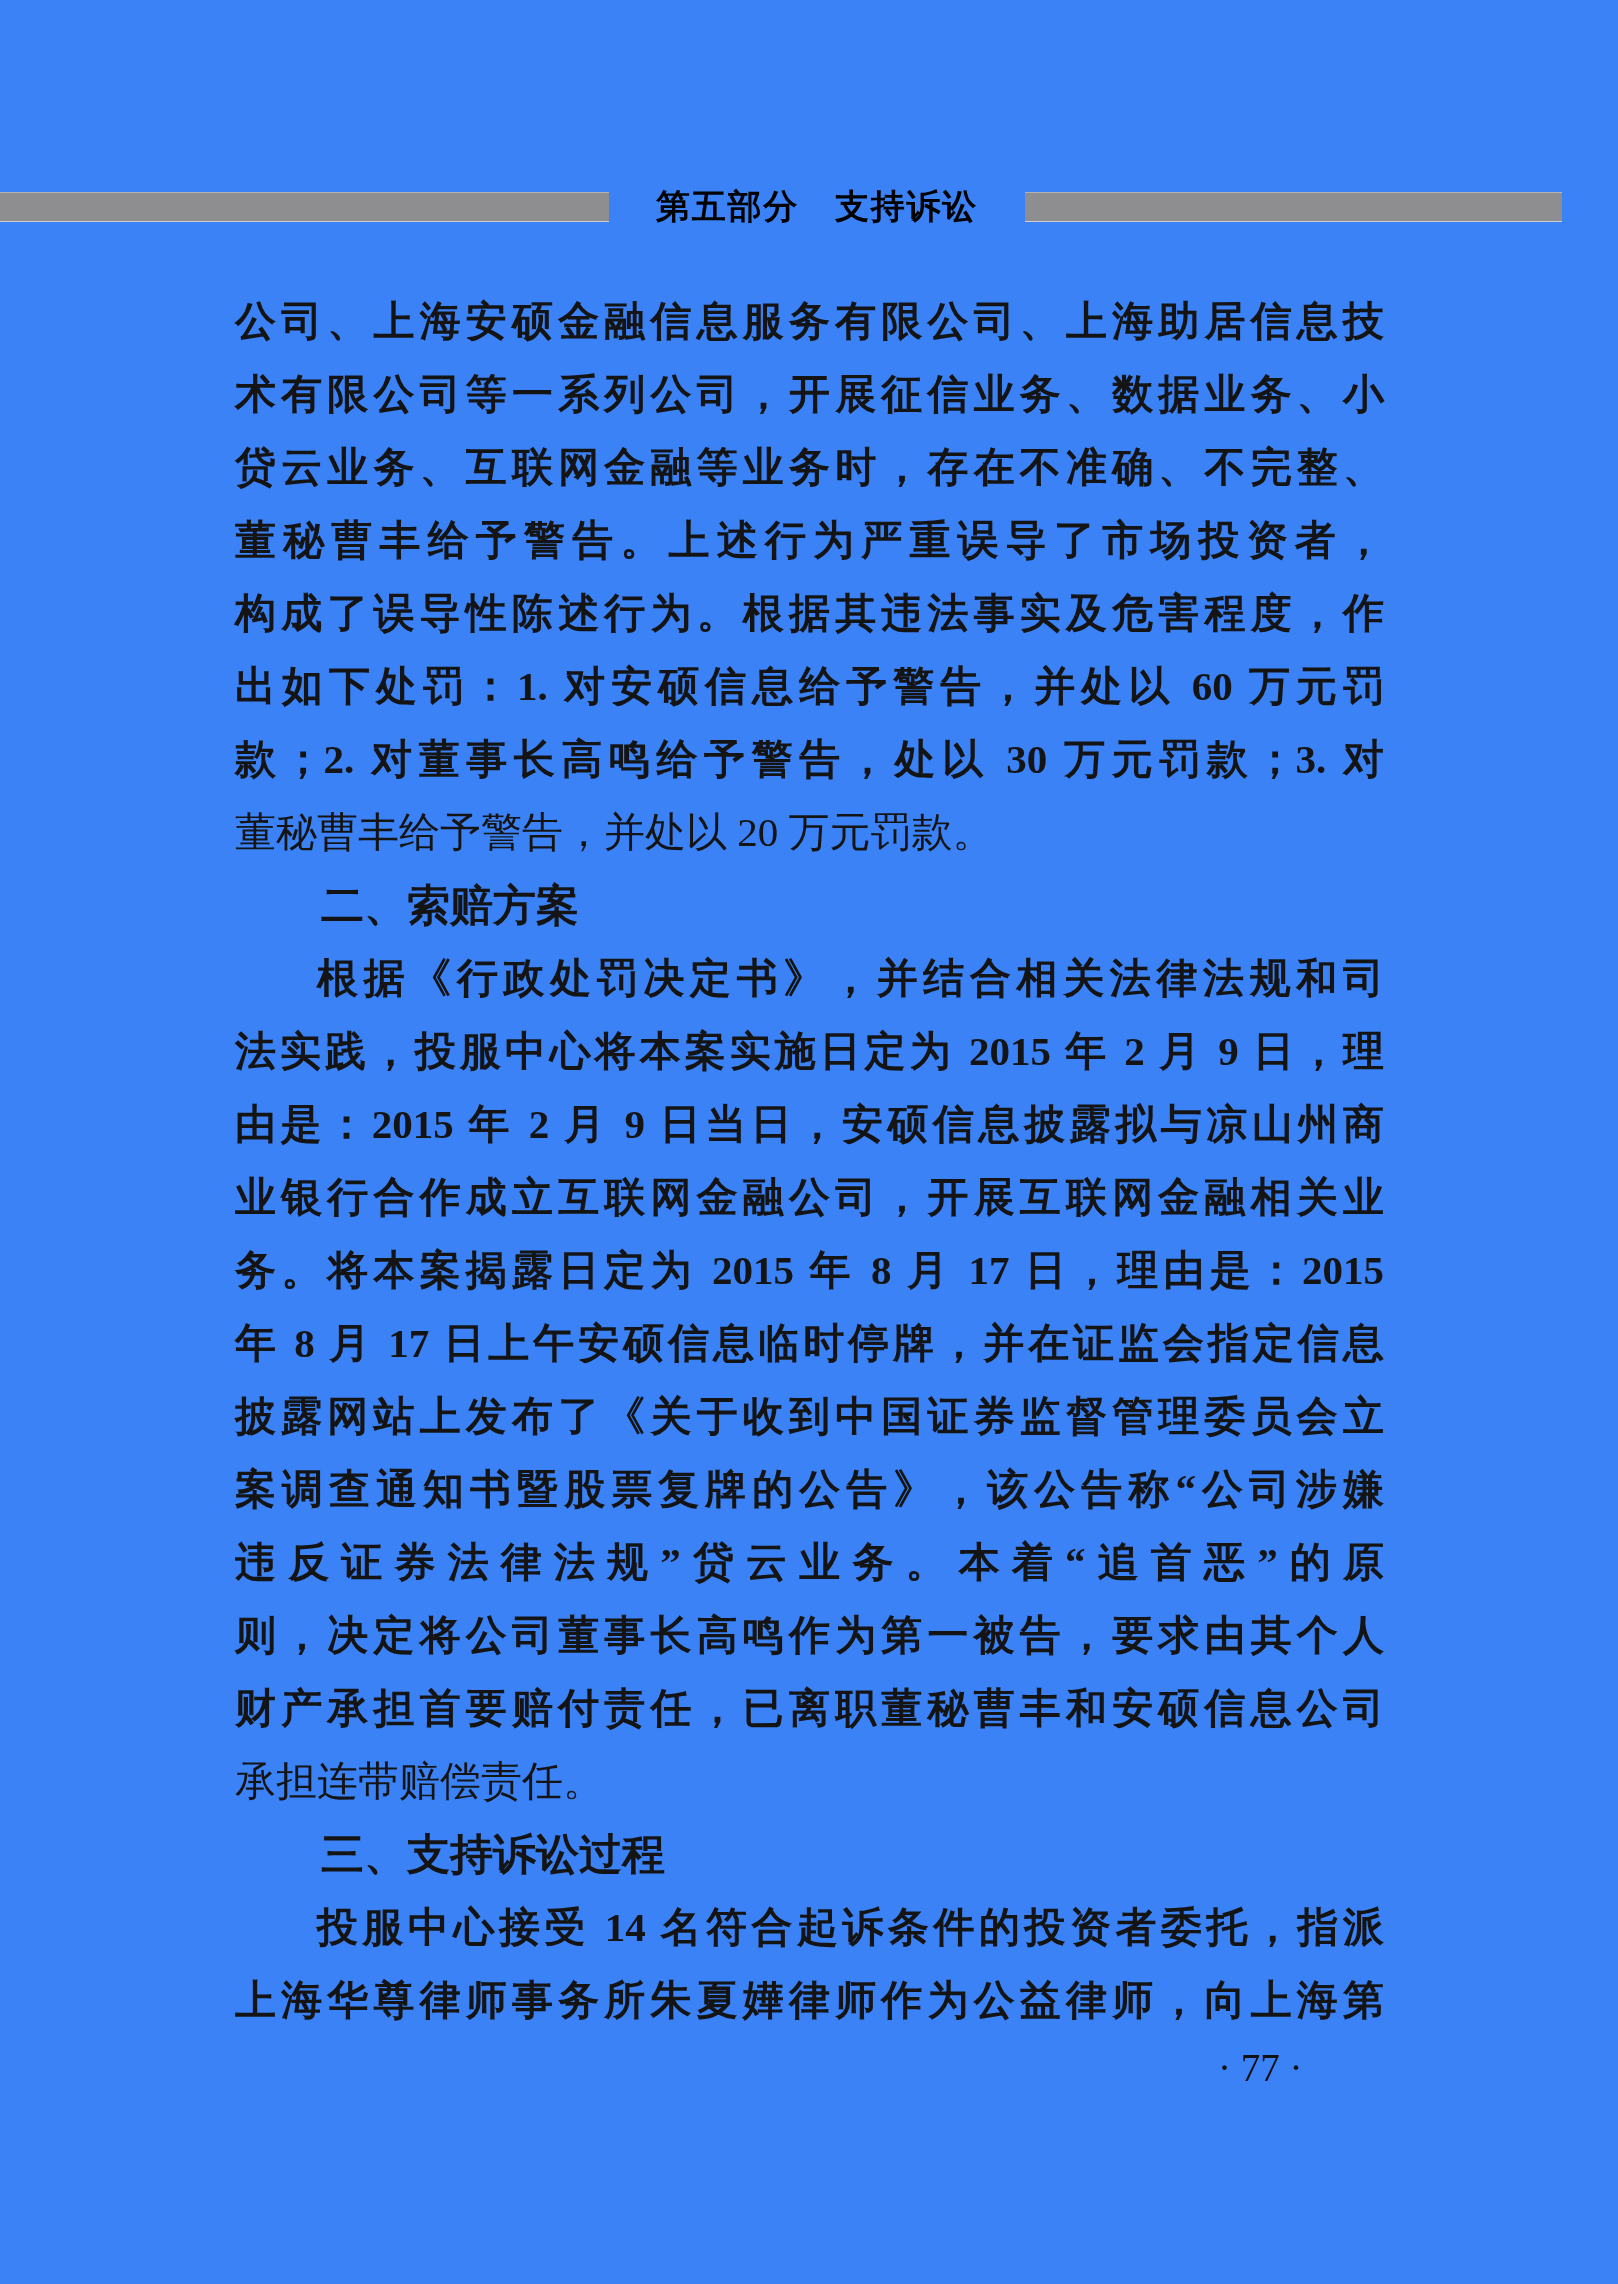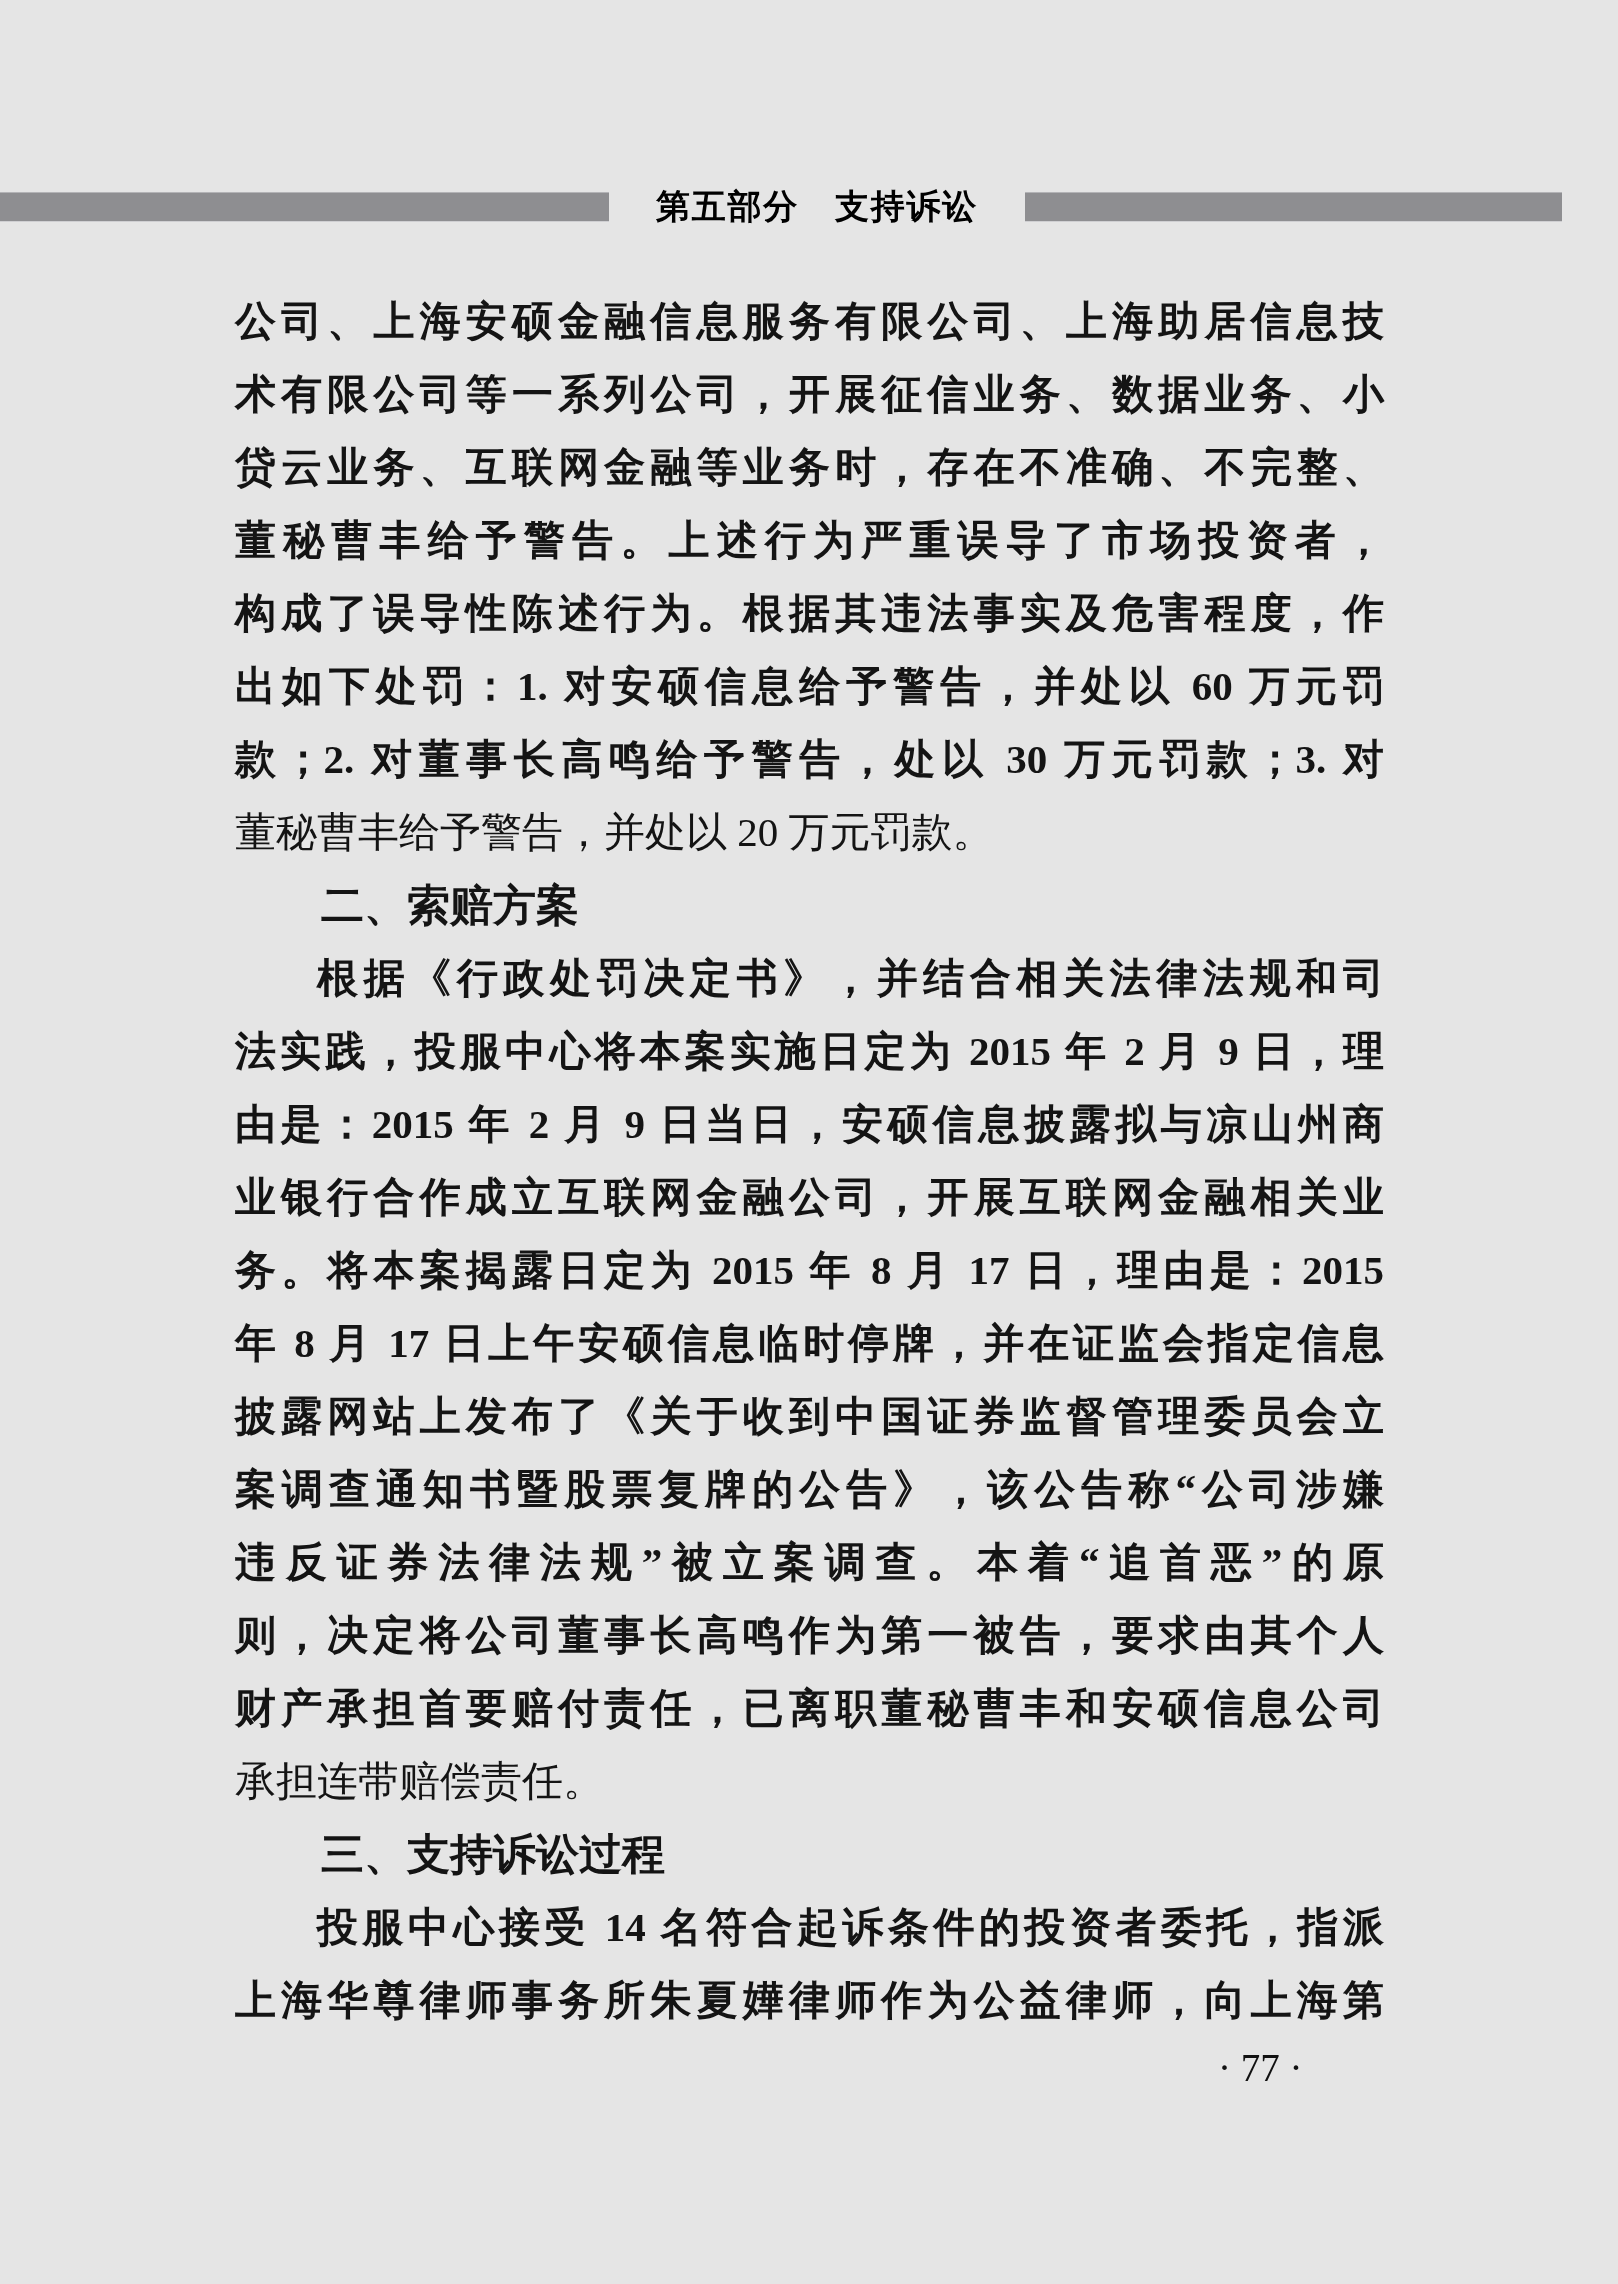--- a/index.html
+++ b/index.html
@@ -4,21 +4,21 @@
 <style>
   html, body {
     margin: 0;
     padding: 0;
     background: #ffffff;
   }
   .page {
     position: relative;
     width: 1618px;
     height: 2285px;
-    background: #e5e5e5;
+    background: #3b82f6;
     overflow: hidden;
     font-family: "Liberation Serif", "DejaVu Serif", serif;
     color: #141414;
   }
 
   
   .header-bar {
     position: absolute;
     top: 192px;
     height: 28px;
@@ -110,21 +110,21 @@
     <div class="line">董秘曹丰给予警告，并处以 20 万元罚款。</div>
     <div class="line heading">二、索赔方案</div>
     <div class="line j indent">根据《行政处罚决定书》，并结合相关法律法规和司</div>
     <div class="line j">法实践，投服中心将本案实施日定为 2015 年 2 月 9 日，理</div>
     <div class="line j">由是：2015 年 2 月 9 日当日，安硕信息披露拟与凉山州商</div>
     <div class="line j">业银行合作成立互联网金融公司，开展互联网金融相关业</div>
     <div class="line j">务。将本案揭露日定为 2015 年 8 月 17 日，理由是：2015</div>
     <div class="line j">年 8 月 17 日上午安硕信息临时停牌，并在证监会指定信息</div>
     <div class="line j">披露网站上发布了《关于收到中国证券监督管理委员会立</div>
     <div class="line j">案调查通知书暨股票复牌的公告》，该公告称“公司涉嫌</div>
-    <div class="line j">违反证券法律法规”被立案调查。本着“追首恶”的原</div>
+    <div class="line j">违反证券法律法规”贷云业务。本着“追首恶”的原</div>
     <div class="line j">则，决定将公司董事长高鸣作为第一被告，要求由其个人</div>
     <div class="line j">财产承担首要赔付责任，已离职董秘曹丰和安硕信息公司</div>
     <div class="line">承担连带赔偿责任。</div>
     <div class="line heading">三、支持诉讼过程</div>
     <div class="line j indent">投服中心接受 14 名符合起诉条件的投资者委托，指派</div>
     <div class="line j">上海华尊律师事务所朱夏嬅律师作为公益律师，向上海第</div>
   </div>
 
   <div class="page-number">· 77 ·</div>
 

